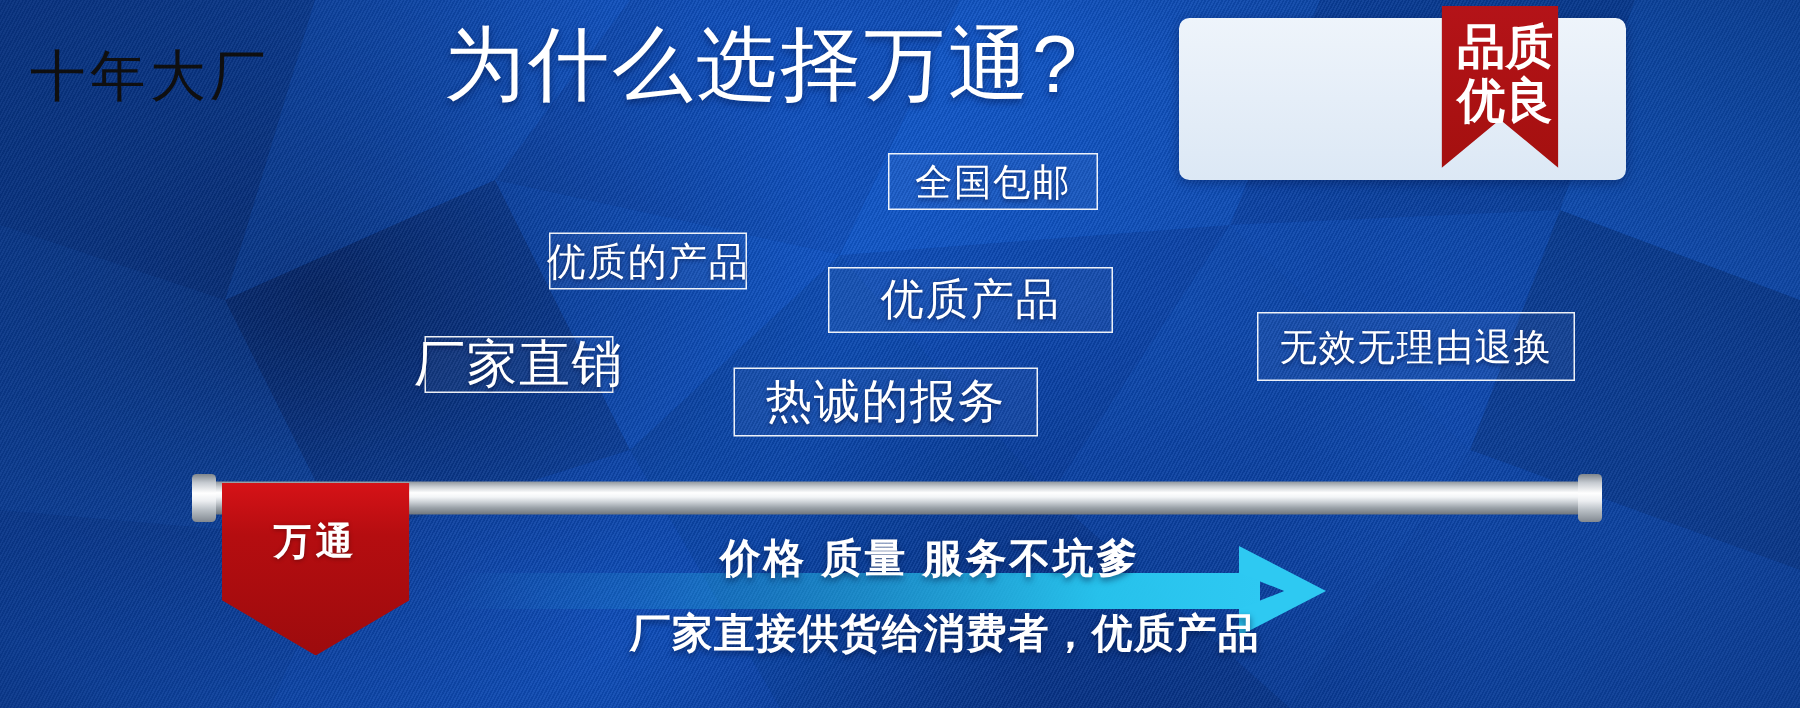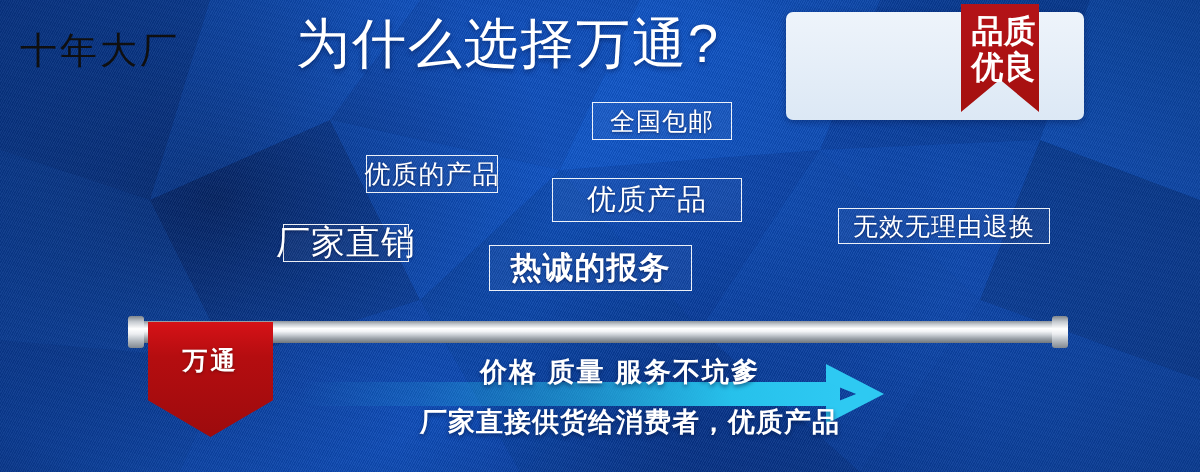--- a/index.html
+++ b/index.html
@@ -238,22 +238,22 @@
   <div class="ribbon"></div>
   <div class="ribbon-text">
     <span>品质</span>
     <span>优良</span>
   </div>
 
   <div class="tag" style="left:592px;top:102px;width:140px;height:38px;font-size:25px;">全国包邮</div>
   <div class="tag" style="left:366px;top:155px;width:132px;height:38px;font-size:26px;">优质的产品</div>
   <div class="tag" style="left:552px;top:178px;width:190px;height:44px;font-size:29px;">优质产品</div>
   <div class="tag" style="left:283px;top:224px;width:126px;height:38px;font-size:34px;">厂家直销</div>
-  <div class="tag" style="left:489px;top:245px;width:203px;height:46px;font-size:31px;font-weight:bold;">热诚的报务</div>
-  <div class="tag" style="left:838px;top:208px;width:212px;height:36px;font-size:25px;">无效无理由退换</div>
+  <div class="tag" style="left:489px;top:245px;width:203px;height:46px;font-size:31px;font-weight:normal;">热诚的报务</div>
+  <div class="tag" style="left:838px;top:208px;width:212px;height:46px;font-size:25px;">无效无理由退换</div>
 
   <div class="arrow-shaft"></div>
   <div class="arrow-head"></div>
 
   <div class="bar"></div>
 
   <div class="banner banner-red">
     <span class="banner-label">万通</span>
   </div>
 

